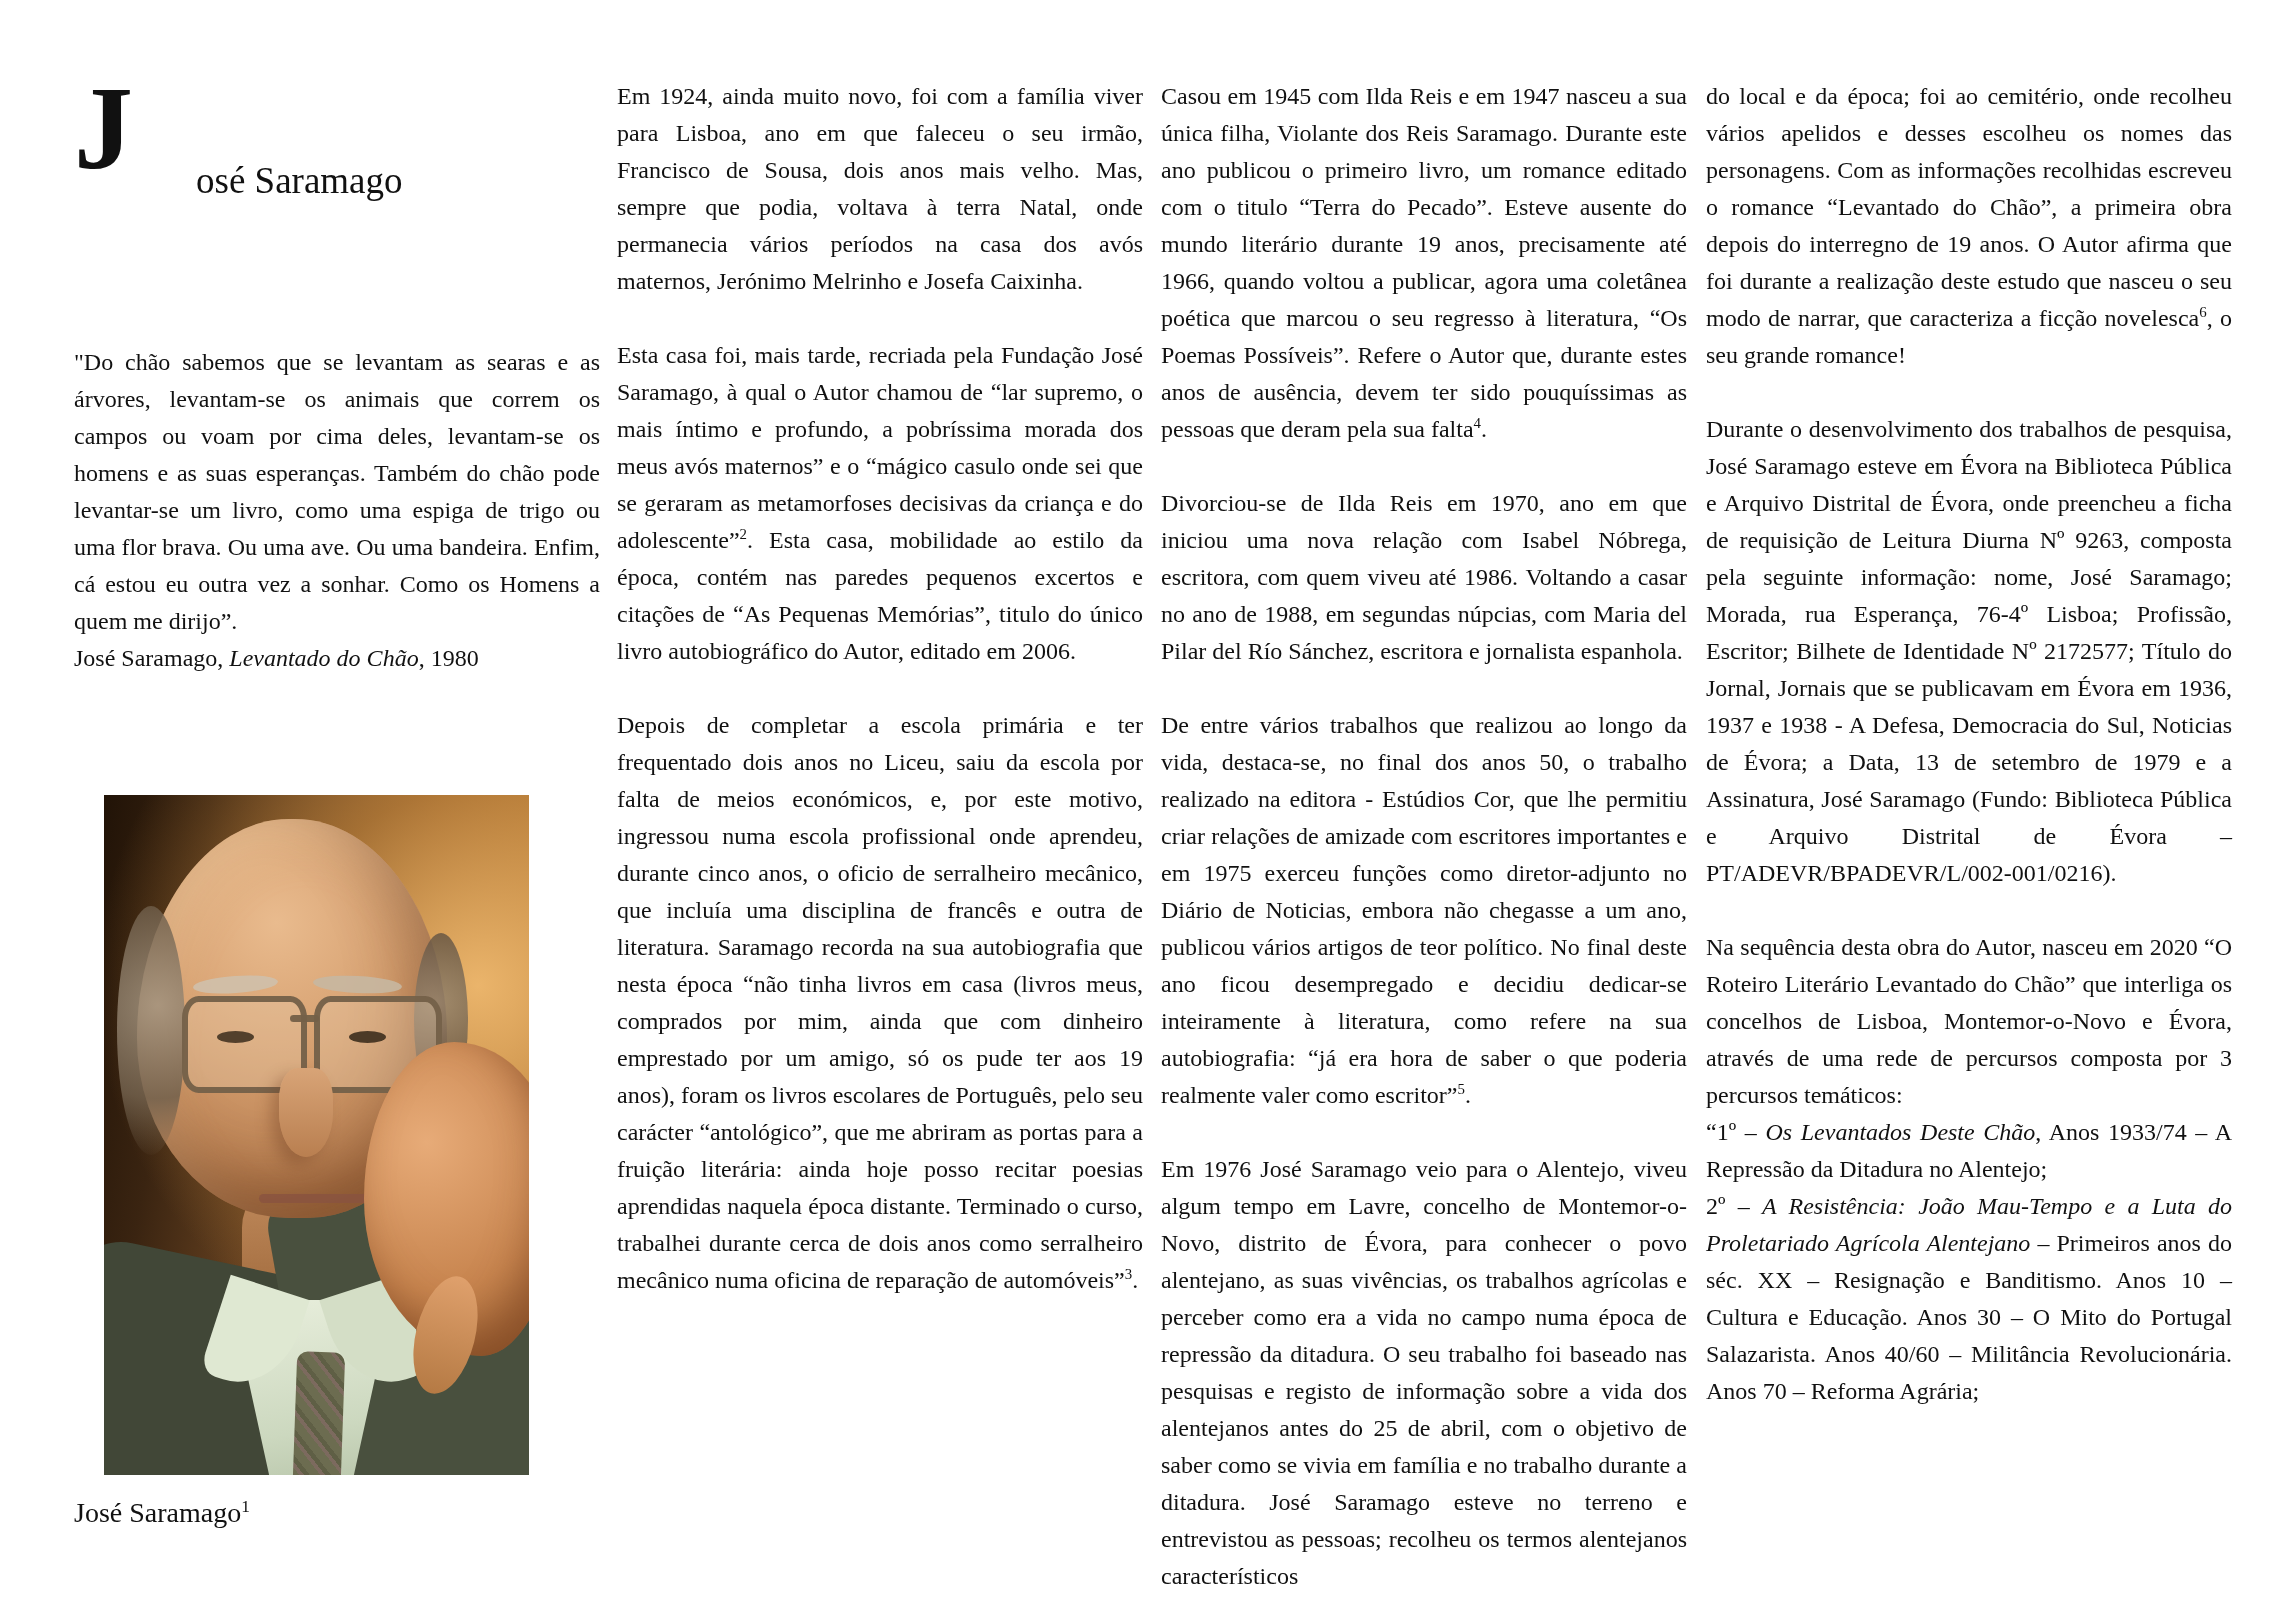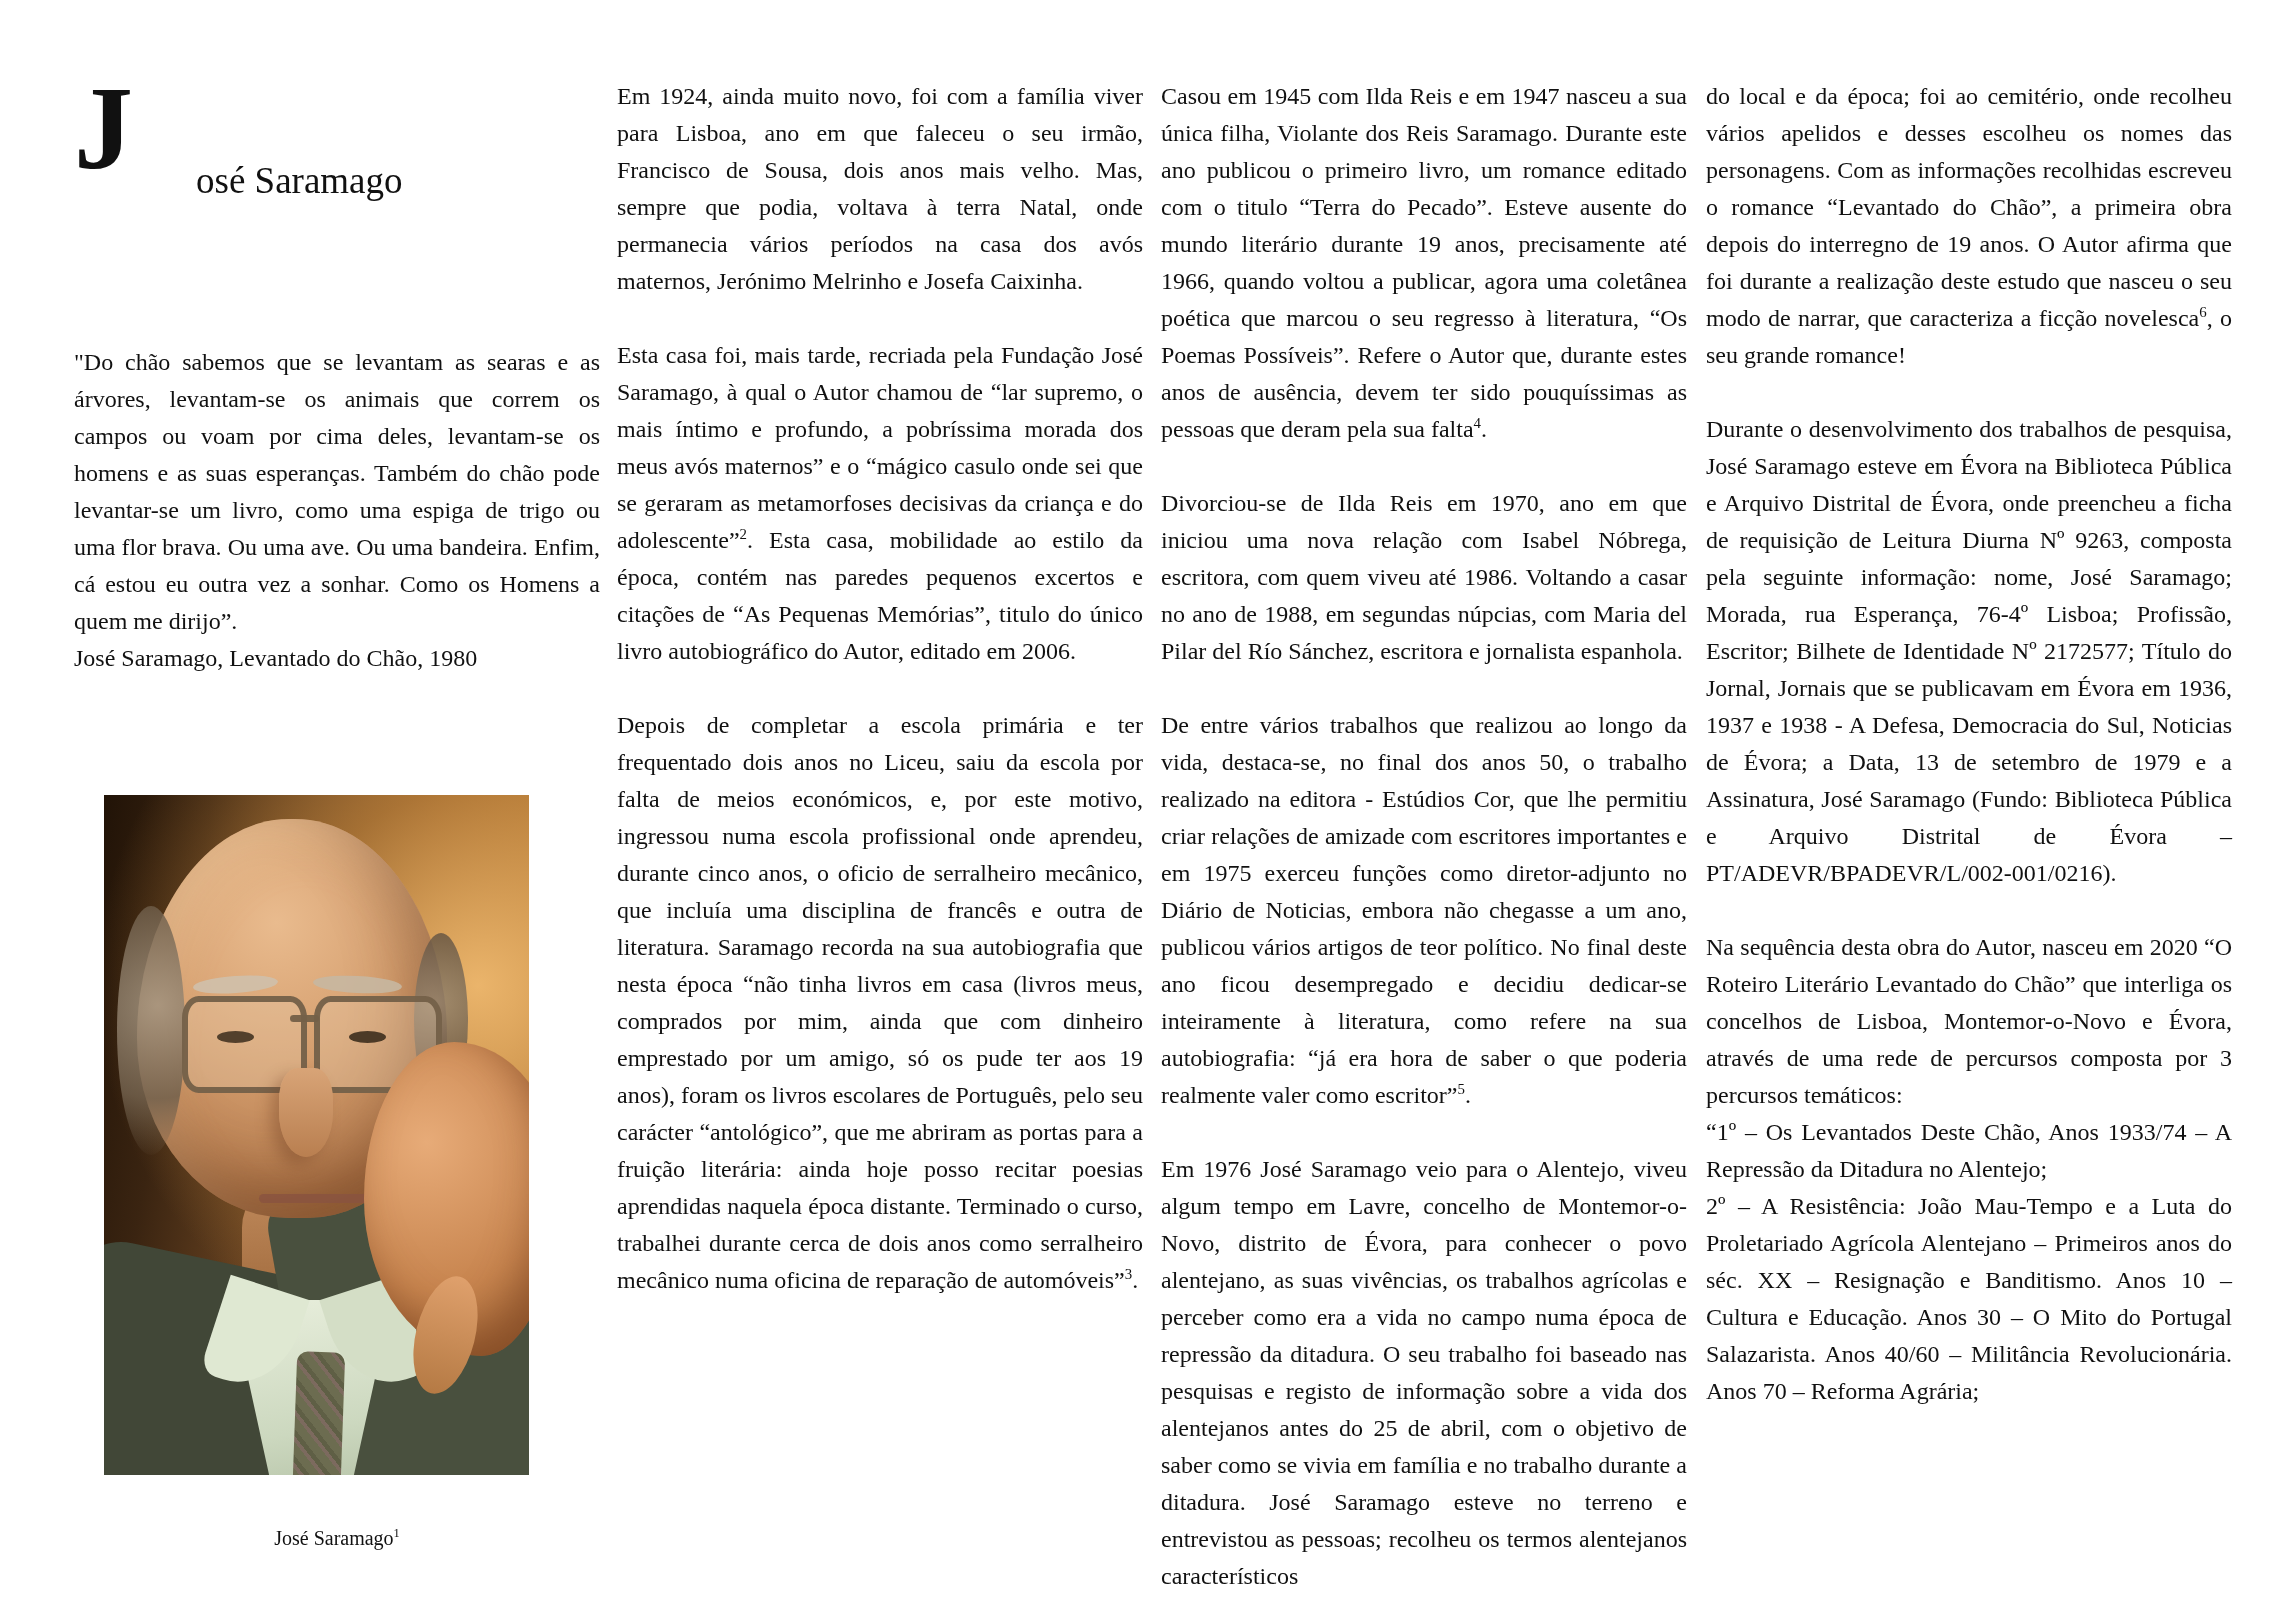--- a/index.html
+++ b/index.html
@@ -13,21 +13,21 @@
   #col2 { left:617px; }
   #col3 { left:1161px; }
   #col4 { left:1706px; }
 
   .para {
     font-size:24px; line-height:37px; text-align:justify;
     margin:0 0 37px 0; hyphens:auto; -webkit-hyphens:auto;
   }
   .para.cont { margin-bottom:0; }
   sup { font-size:0.62em; line-height:0; }
-  .it { }
+  .it { font-style:italic; }
 
   
   .dropcap {
     position:absolute; top:-5.5px; left:0;
     font-size:118px; line-height:0.95; font-weight:700;
   }
   .title-rest {
     position:absolute; top:81px; left:122px;
     font-size:37px; font-weight:400; white-space:nowrap;
   }
@@ -75,21 +75,21 @@
     background:linear-gradient(#d8a477,#b97f50); border-radius:40% 40% 58% 58%;
     box-shadow:-8.3px 8.3px 14.8px rgba(115,66,34,0.4); }
   .ph-mouth { left:155px; top:399px; width:109px; height:9.2px; z-index:15; background:#8a5440; border-radius:7.4px; opacity:.85; }
   .ph-hand { right:-31px; top:247px; width:196px; height:314px; z-index:20;
     background:radial-gradient(circle at 32% 32%, #e7ab78 0%, #c8854f 58%, #9d6233 100%);
     border-radius:46% 54% 40% 60% / 50% 44% 56% 50%;
     box-shadow:inset -16.6px -22px 42px rgba(105,52,22,0.5); }
   .ph-thumb { right:54px; top:480px; width:59px; height:120px; z-index:21;
     background:linear-gradient(#dfa06c,#b57a44); border-radius:50%; transform:rotate(14deg); }
 
-  .caption { position:absolute; top:1449px; left:0; width:526px; text-align:center; font-size:20px; }
+  .caption { position:absolute; top:1419px; left:0; width:526px; text-align:left; font-size:28px; }
 </style>
 </head>
 <body>
 
 <div class="page">
 
   <div class="col" id="col1">
     <span class="dropcap">J</span>
     <span class="title-rest">osé Saramago</span>
 

